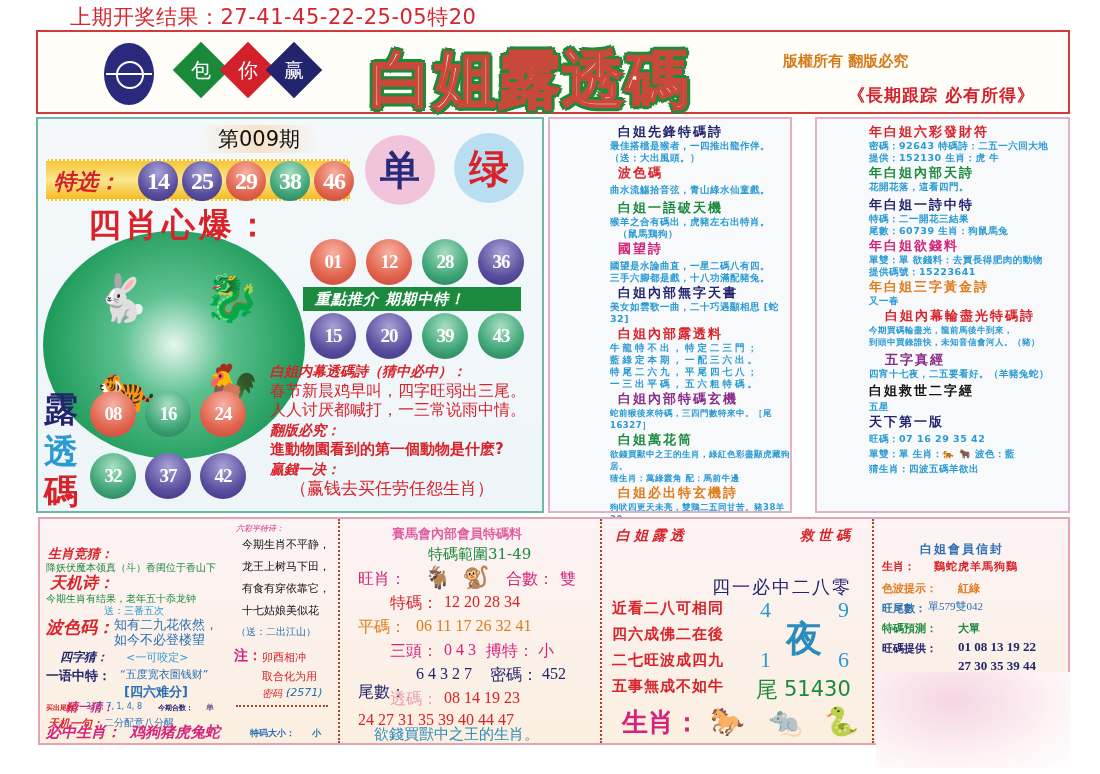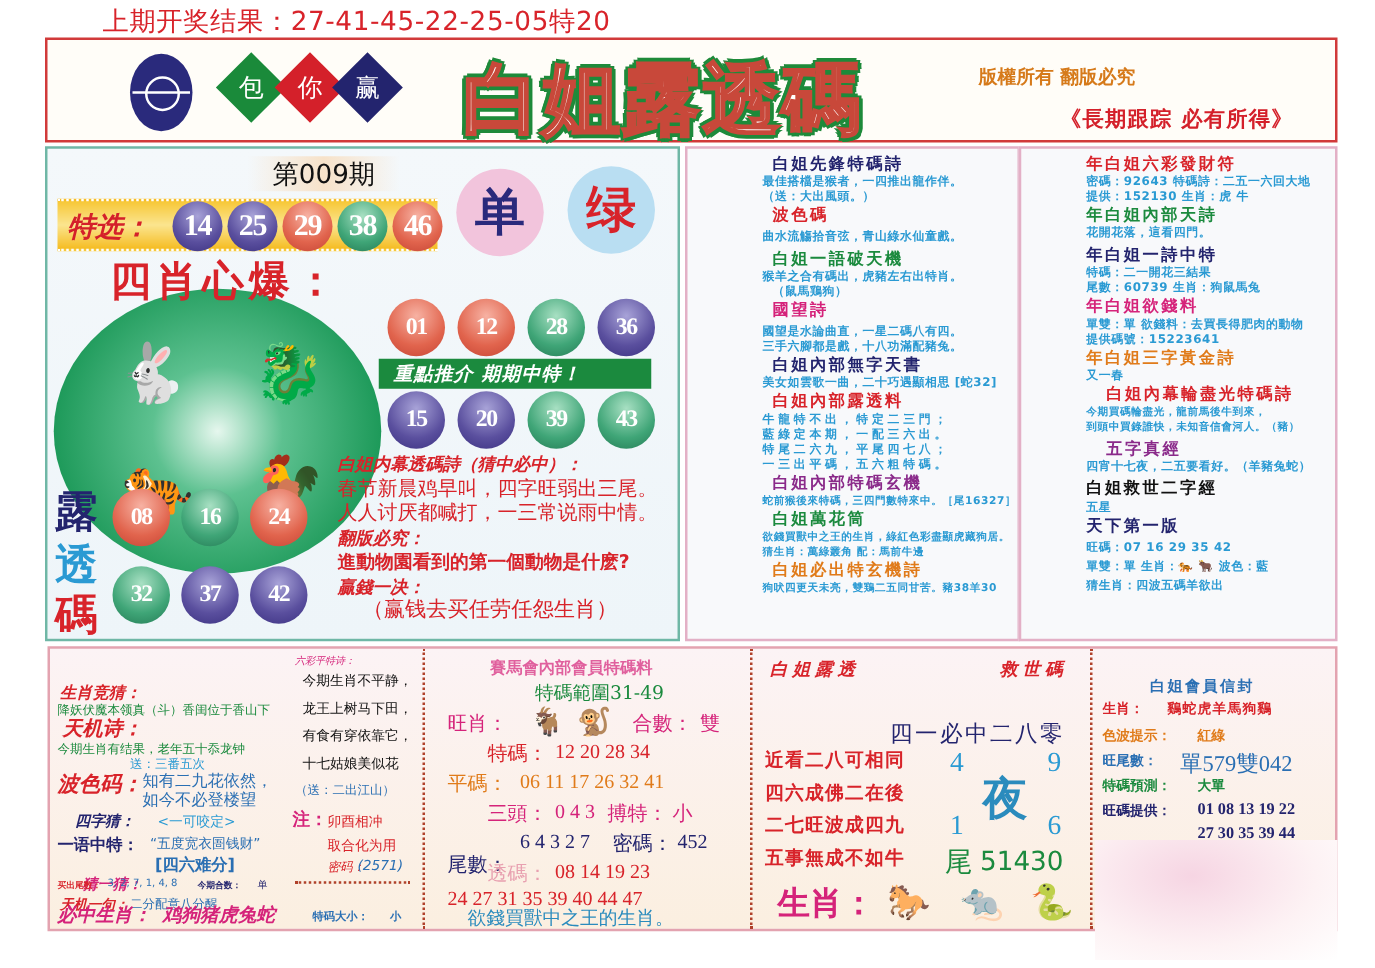--- a/index.html
+++ b/index.html
@@ -1,18 +1,18 @@
 <!DOCTYPE html>
 <html><head>
 <meta charset="utf-8">
 <style>
   * { box-sizing: border-box; margin: 0; padding: 0; }
   body { width: 1100px; height: 774px; background: #ffffff; font-family: "DejaVu Sans", sans-serif; position: relative; overflow: hidden; }
 
-  .last-result { position: absolute; left: 82px; top: 3px; font-size: 21px; color: #d8232a; letter-spacing: 0.5px; font-family: "DejaVu Sans", sans-serif; }
+  .last-result { position: absolute; left: 70px; top: 3px; font-size: 21px; color: #d8232a; letter-spacing: 0.5px; font-family: "DejaVu Sans", sans-serif; }
 
   .header { position: absolute; left: 36px; top: 30px; width: 1034px; height: 84px; border: 2px solid #d13a3a; background: #fffdf8; }
   .logo { position: absolute; left: 66px; top: 11px; width: 50px; height: 62px; border-radius: 50%; background: #2a2a7c; }
   .logo:before { content: ""; position: absolute; left: 12px; top: 18px; width: 24px; height: 24px; border: 2px solid #fff; border-radius: 50%; }
   .logo:after { content: ""; position: absolute; left: 2px; top: 30px; width: 46px; height: 2px; background: #fff; }
   .diamond { position: absolute; top: 18px; width: 40px; height: 40px; transform: rotate(45deg); }
   .diamond span { display: block; transform: rotate(-45deg); color: #fff; font-size: 20px; text-align: center; line-height: 40px; font-family: "DejaVu Serif", serif; }
   .d1 { left: 143px; background: #1a8a3a; }
   .d2 { left: 190px; background: #d4202a; }
   .d3 { left: 236px; background: #23246e; }
@@ -37,21 +37,21 @@
   .four-title { position: absolute; left: 50px; top: 84px; font-size: 33px; color: #d8232a; font-weight: bold; letter-spacing: 4px; }
   .oval { position: absolute; left: 5px; top: 112px; width: 262px; height: 228px; border-radius: 50%; background: radial-gradient(circle at 50% 50%, #e6f7ee 0%, #5dc190 30%, #1e9a5a 75%, #177c48); }
   .animal { position: absolute; font-size: 46px; }
   .recommend { position: absolute; left: 265px; top: 168px; width: 218px; height: 24px; background: #1b8a3e; color: #fff; font-style: italic; font-size: 15px; font-weight: bold; line-height: 24px; padding-left: 12px; letter-spacing: 1px; }
   .lt-chars { position: absolute; left: 6px; font-size: 34px; font-weight: bold; }
   .poem { position: absolute; left: 232px; top: 244px; width: 270px; }
   .poem .t { color: #d8232a; font-size: 14px; font-style: italic; font-weight: bold; }
   .poem .b { color: #d8232a; font-size: 16px; line-height: 19px; }
 
   
-  .panel-mid { position: absolute; left: 548px; top: 117px; width: 268px; height: 396px; border: 2px solid #e3b0c6; background: #f8f9fb; padding: 4px 0 0 8px; }
+  .panel-mid { position: absolute; left: 548px; top: 117px; width: 244px; height: 396px; border: 2px solid #e3b0c6; background: #f8f9fb; padding: 4px 0 0 8px; }
   .panel-right { position: absolute; left: 815px; top: 117px; width: 255px; height: 396px; border: 2px solid #e3b0c6; background: #f8f9fb; padding: 4px 0 0 8px; }
   .h { font-size: 13px; font-weight: bold; letter-spacing: 2px; line-height: 17px; }
   .sm { font-size: 9.5px; color: #2a9ad3; font-weight: bold; line-height: 12px; letter-spacing: 0.5px; }
 
   
   .bottom { position: absolute; left: 38px; top: 517px; width: 1032px; height: 228px; border: 2px solid #e3a3b0; background: linear-gradient(180deg,#fcf3f5,#fbefe0); }
   .bsec { position: absolute; top: 0; height: 224px; border-right: 2px dotted #b0412a; }
   .b1 { left: 0; width: 300px; }
   .b2 { left: 300px; width: 262px; }
   .b3 { left: 562px; width: 272px; }
@@ -277,21 +277,21 @@
     <span class="ln" style="left:222px;top:186px;font-size:28px;">🐍</span>
   </div>
 
   <div class="bsec b4">
     <div class="ln" style="left:46px;top:22px;color:#2a6fb3;font-size:12px;font-weight:bold;letter-spacing:2px;">白姐會員信封</div>
     <div class="ln" style="left:8px;top:40px;color:#d8232a;font-size:11px;font-weight:bold;">生肖：</div>
     <div class="ln" style="left:60px;top:40px;color:#d8232a;font-size:11px;font-weight:bold;letter-spacing:1px;">鷄蛇虎羊馬狗鷄</div>
     <div class="ln" style="left:8px;top:62px;color:#e07b1a;font-size:11px;font-weight:bold;">色波提示：</div>
     <div class="ln" style="left:84px;top:62px;color:#e07b1a;font-size:11px;font-weight:bold;">紅綠</div>
     <div class="ln" style="left:8px;top:82px;color:#2a6fb3;font-size:11px;font-weight:bold;">旺尾數：</div>
-    <div class="ln" style="left:70px;top:80px;color:#2a6fb3;font-size:18px;font-family:'Liberation Serif',serif;">單579雙042</div>
+    <div class="ln" style="left:54px;top:80px;color:#2a6fb3;font-size:11px;font-family:'Liberation Serif',serif;">單579雙042</div>
     <div class="ln" style="left:8px;top:102px;color:#1b8a3e;font-size:11px;font-weight:bold;">特碼預測：</div>
     <div class="ln" style="left:84px;top:102px;color:#1b8a3e;font-size:11px;font-weight:bold;">大單</div>
     <div class="ln" style="left:8px;top:122px;color:#23246e;font-size:11px;font-weight:bold;">旺碼提供：</div>
     <div class="ln" style="left:84px;top:120px;color:#23246e;font-size:13px;font-weight:bold;font-family:'Liberation Serif',serif;">01 08 13 19 22</div>
     <div class="ln" style="left:84px;top:139px;color:#23246e;font-size:13px;font-weight:bold;font-family:'Liberation Serif',serif;">27 30 35 39 44</div>
   </div>
 </div>
 
 <div class="blur"></div>
 

